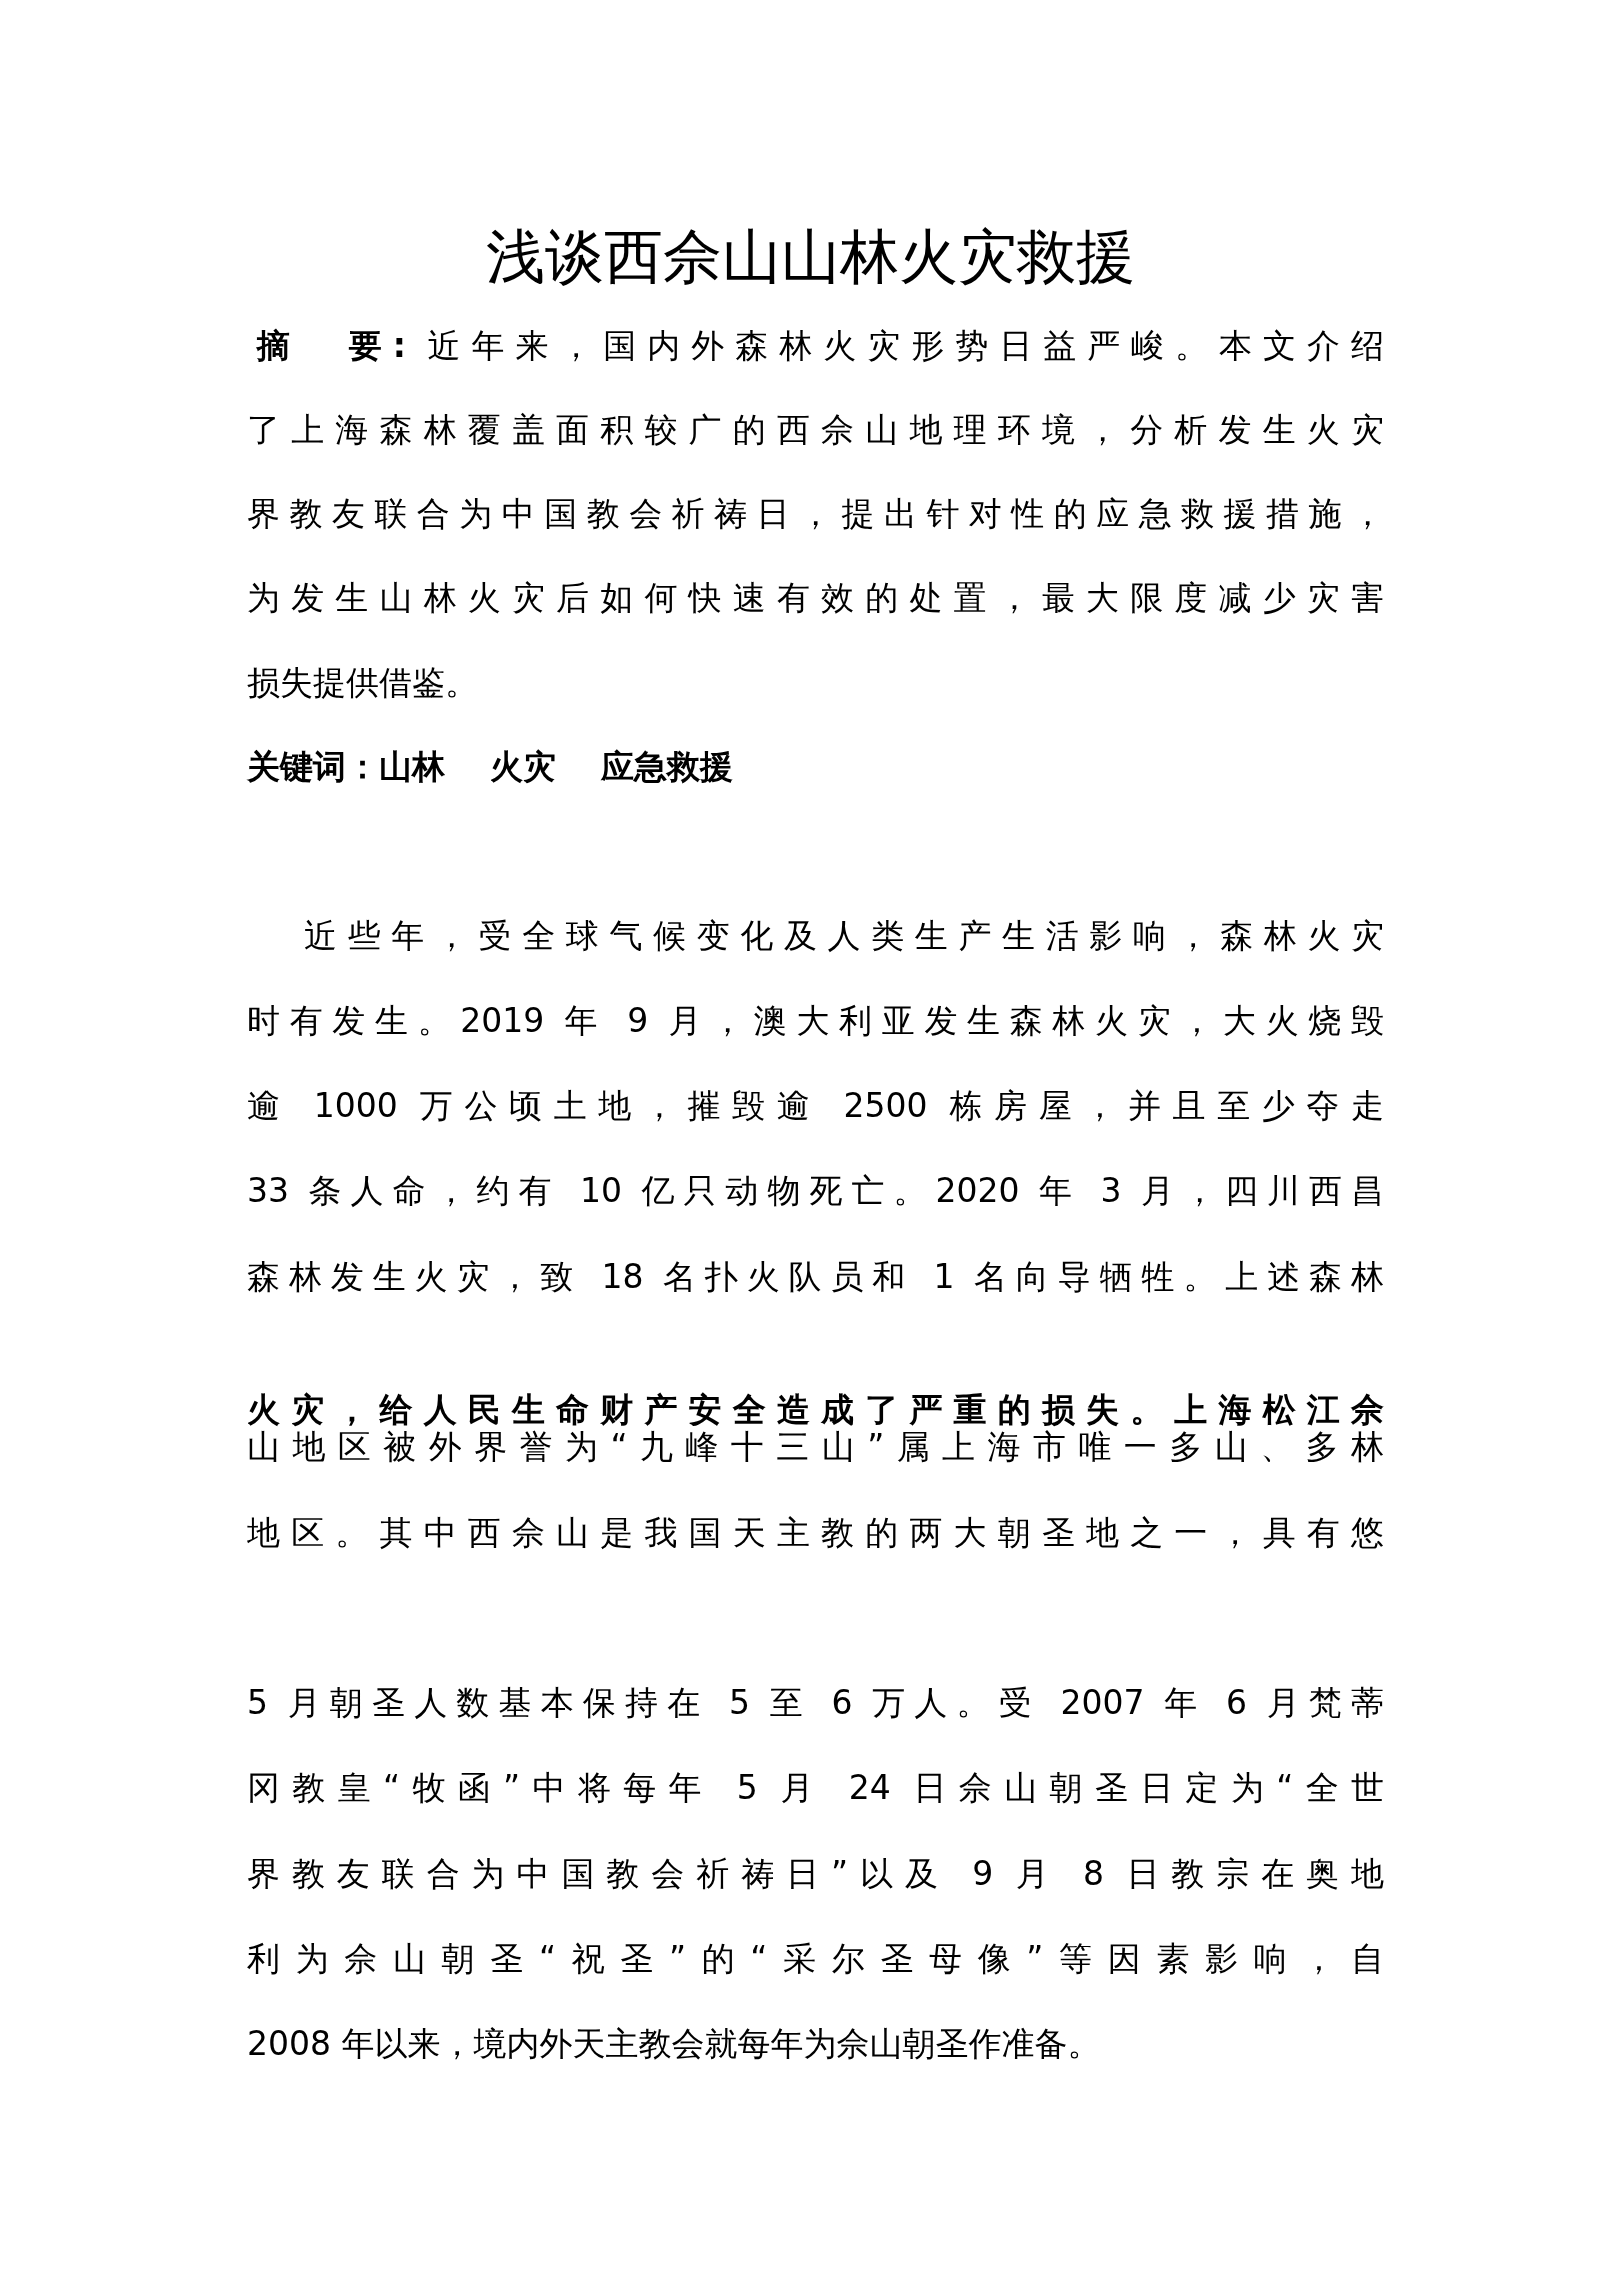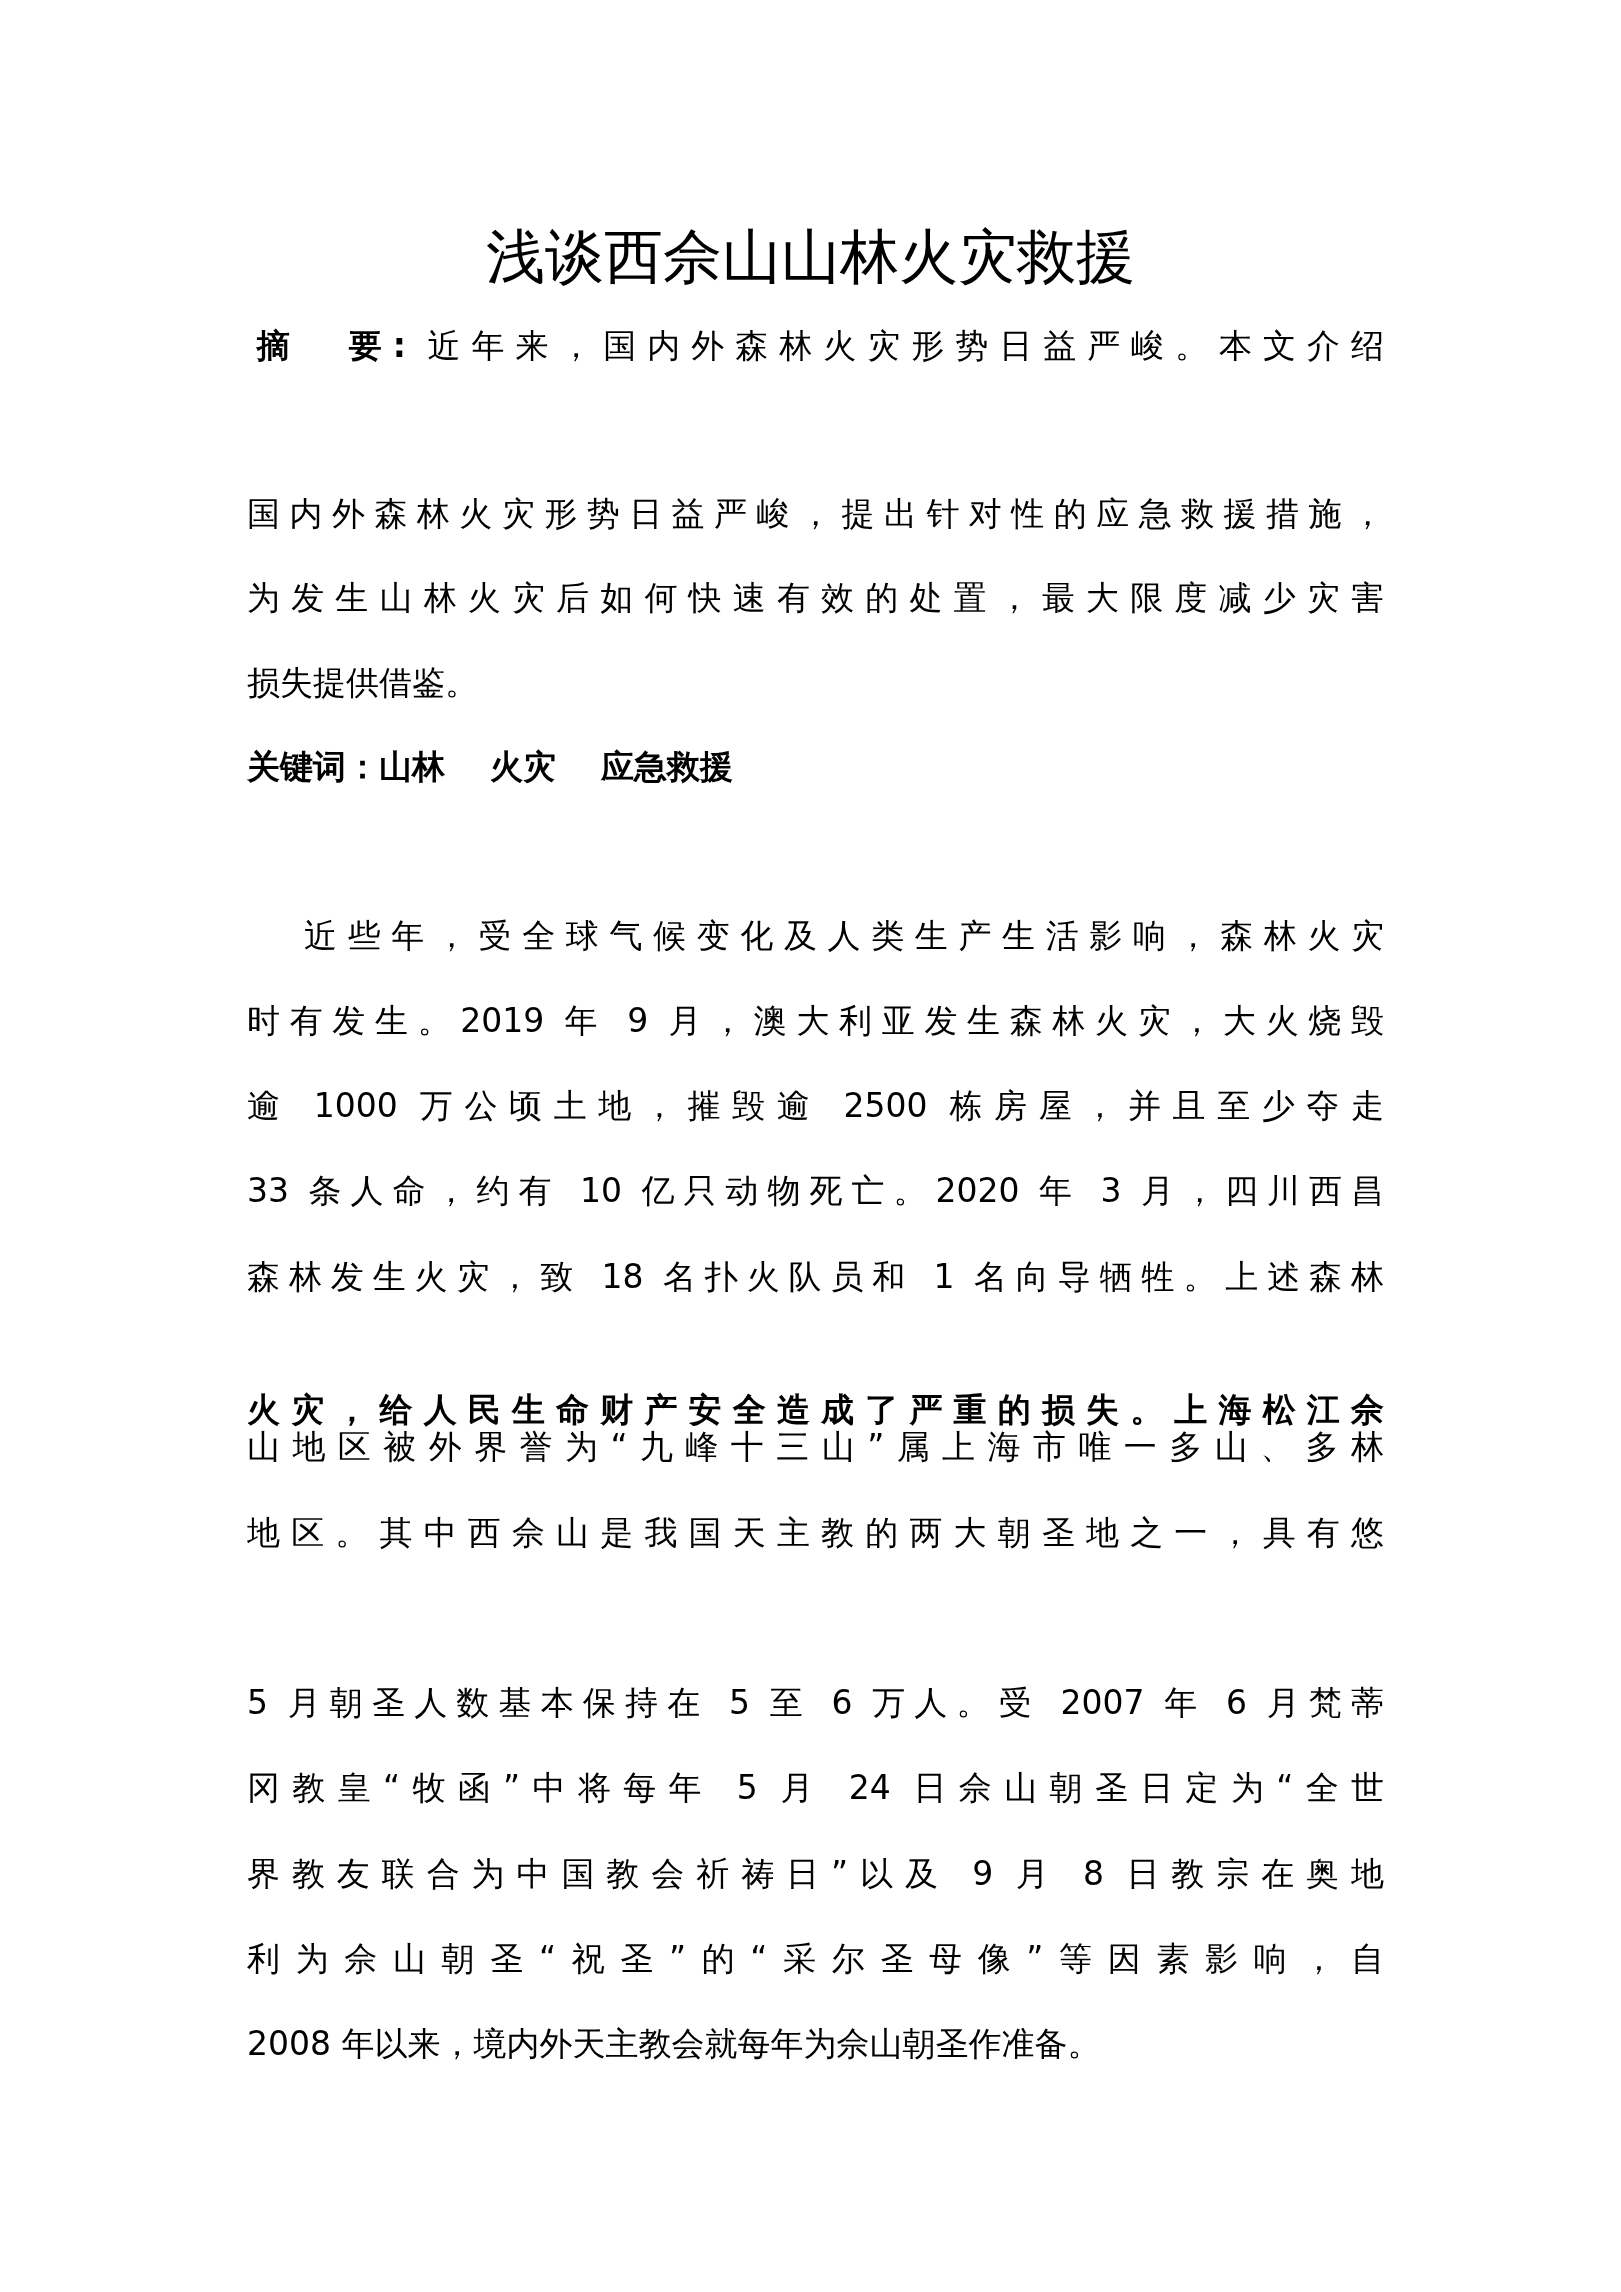--- a/index.html
+++ b/index.html
@@ -19,21 +19,22 @@
 <body>
 
 <div class="page">
 
   <h1 class="title" style="margin:0;">浅谈西佘山山林火灾救援</h1>
 
   <div class="line" style="top:316px;">
     <span class="bold" style="margin-left:9.8px;">摘</span><span class="abs-gap"></span><span class="bold">要:</span>
     <span>近年来，国内外森林火灾形势日益严峻。本文介绍</span>
   </div>
-  <div class="line" style="top:484px;">国内外森林火灾形势日益严峻，提出针对性的应急救援措施，</div>
+  <div class="line" style="top:400px;">了上海森林覆盖面积较广的西佘山地理环境，分析发生火灾</div>
+  <div class="line" style="top:484px;">界教友联合为中国教会祈祷日，提出针对性的应急救援措施，</div>
   <div class="line" style="top:568px;">为发生山林火灾后如何快速有效的处置，最大限度减少灾害</div>
   <div class="line last bold" style="top:737px;">
     <span>关键词：</span><span>山林</span><span class="kw-gap"></span><span>火灾</span><span class="kw-gap"></span><span>应急救援</span>
   </div>
 
   <div class="line last" style="top:653px;">损失提供借鉴。</div>
 
   <div class="line" style="top:906px; left:304px; width:1080px;">近些年，受全球气候变化及人类生产生活影响，森林火灾</div>
   <div class="line" style="top:991px;">时有发生。2019 年 9 月，澳大利亚发生森林火灾，大火烧毁</div>
   <div class="line" style="top:1076px;">逾 1000 万公顷土地，摧毁逾 2500 栋房屋，并且至少夺走</div>

